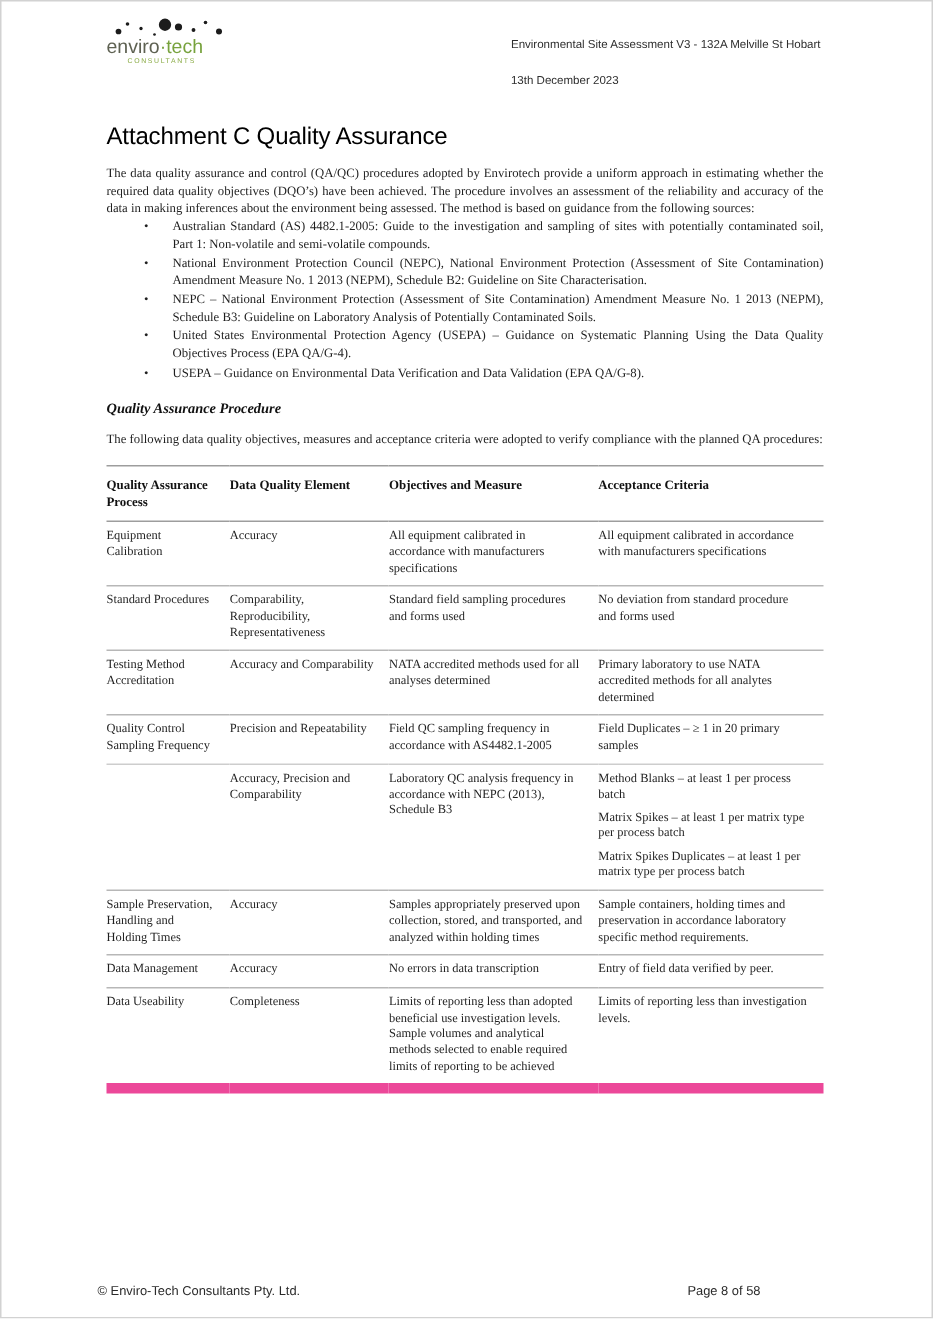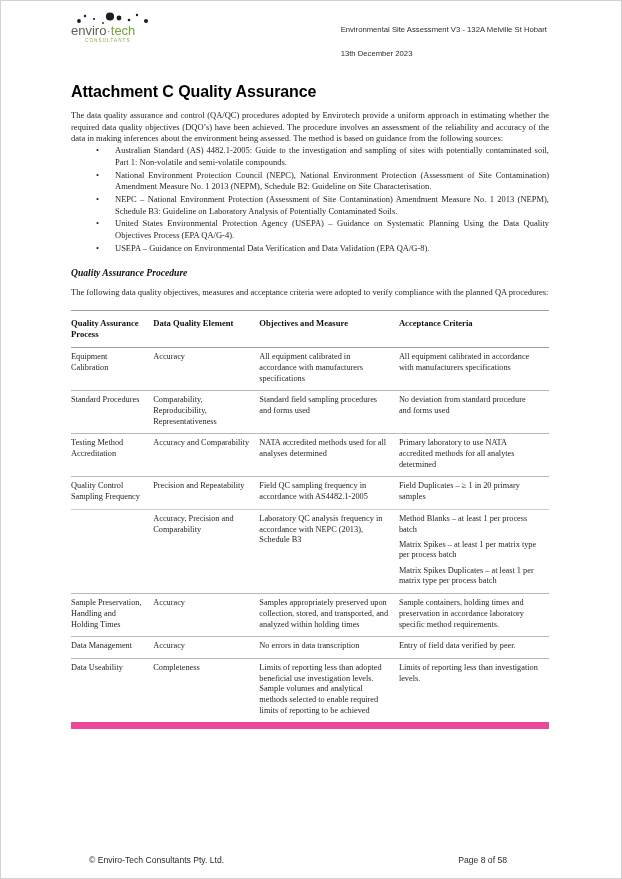--- a/index.html
+++ b/index.html
@@ -35,21 +35,21 @@
   .hdr-meta {
     font-family: "Liberation Sans", sans-serif;
     font-size: 7.7px; color: #2e2e2e;
     margin-top: 13px; white-space: nowrap;
     display: flex; gap: 15px; flex-direction: column;
   }
   
   .content { margin: 0 72px 0 70px; }
   h1.title {
     font-family: "Liberation Sans", sans-serif;
-    font-size: 16px; font-weight: bold; color: #000;
+    font-size: 16px; font-weight: normal; color: #000;
     margin-top: 25px; letter-spacing: -0.1px;
   }
   p.body-p {
     margin-top: 9px; text-align: justify;
     font-size: 8.5px; line-height: 11.7px;
   }
   ul.src-list { list-style: none; margin: 0 0 0 24px; }
   ul.src-list li {
     position: relative; padding-left: 20px;
     text-align: justify; font-size: 8.5px; line-height: 11.7px;
@@ -82,21 +82,21 @@
   table.qa tbody tr:first-child { border-top: none; }
   table.qa tbody tr.subrow { border-top: 1px solid #cdcdcd; }
   table.qa td {
     vertical-align: top; text-align: left;
     font-size: 8.3px; line-height: 10.7px;
     padding: 4px 10px 6px 0;
   }
   .cellp + .cellp { margin-top: 4.5px; }
   
   .ftr {
-    position: absolute; left: 88px; right: 0; bottom: 13px;
+    position: absolute; left: 64px; right: 0; bottom: 13px;
     font-family: "Liberation Sans", sans-serif;
     font-size: 8.6px; color: #2b2b2b;
   }
   .ftr .pagenum { position: absolute; right: 114px; top: 0; }
 </style>
 </head>
 <body>
 
 <div class="page">
 

